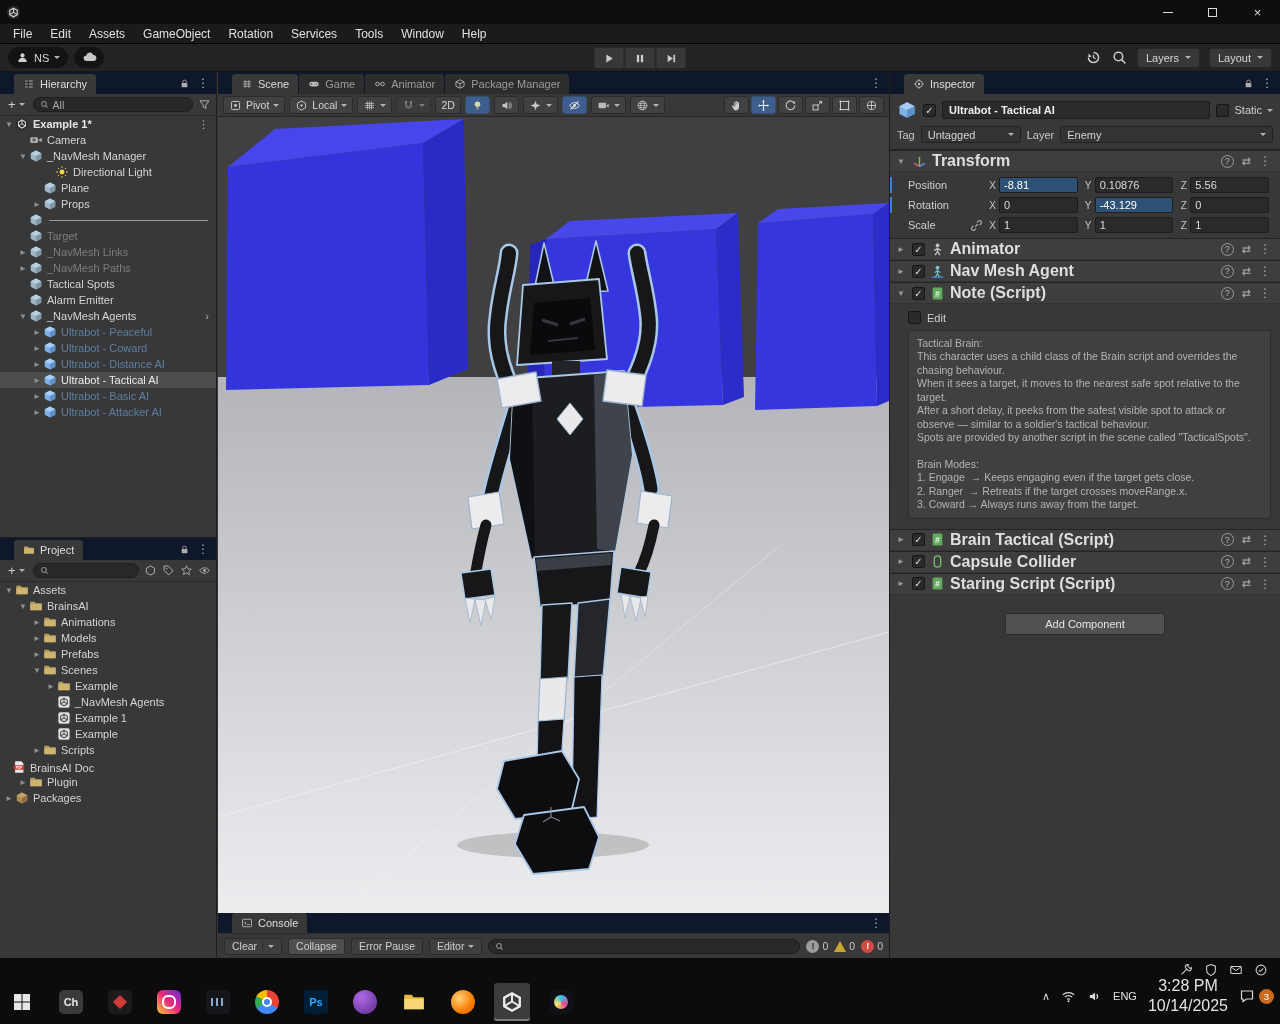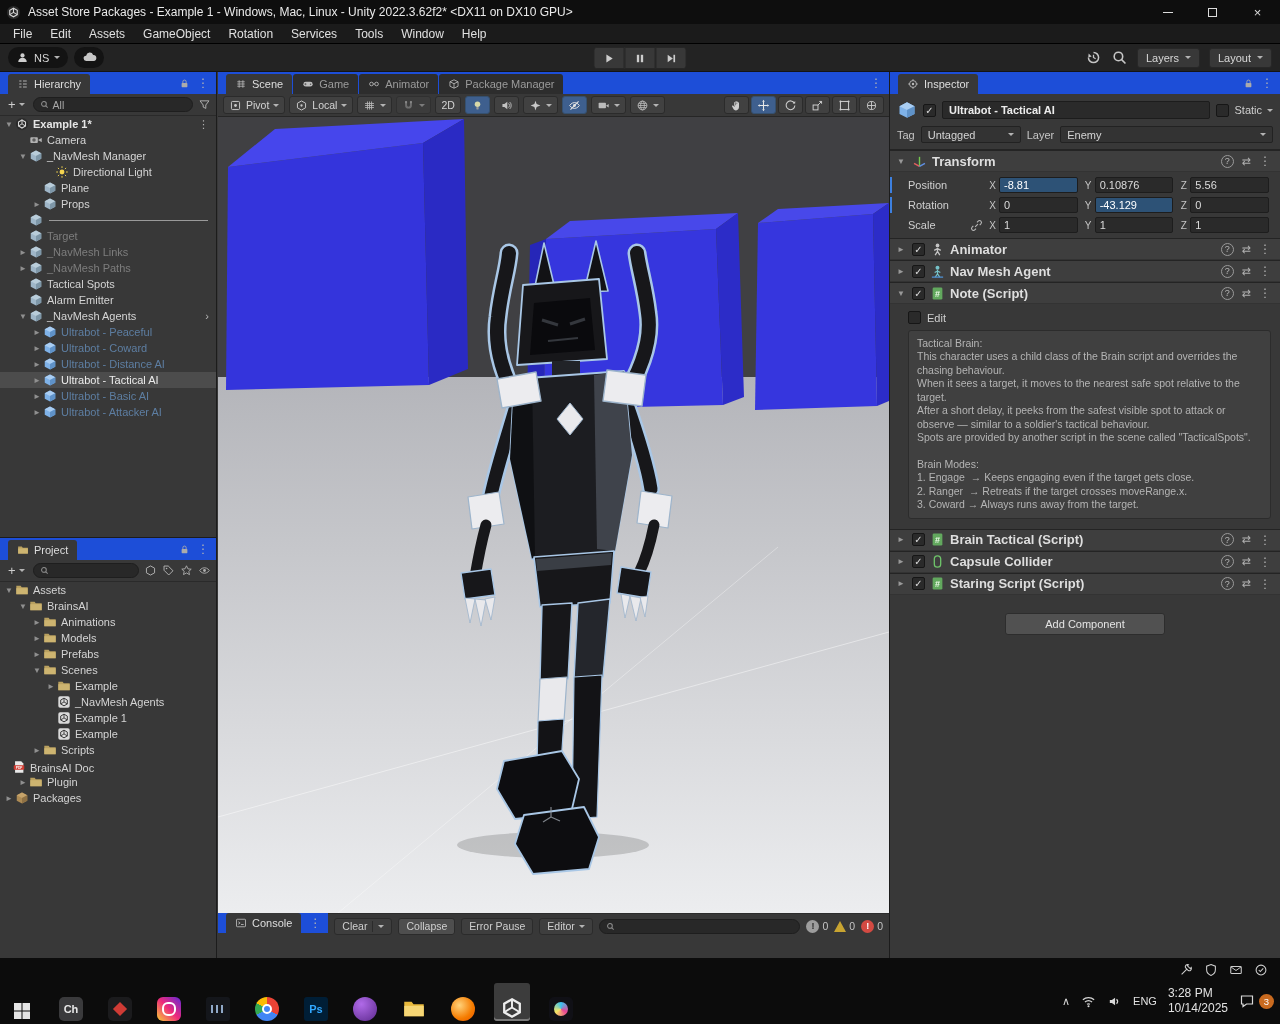--- a/index.html
+++ b/index.html
@@ -38,21 +38,21 @@
 .caret{width:0;height:0;border-left:4px solid transparent;border-right:4px solid transparent;border-top:4px solid #b4b4b4;display:inline-block}
 .caret.sm{border-left-width:3px;border-right-width:3px;border-top-width:3px}
 
 
 .workspace{position:absolute;top:72px;left:0;width:1280px;height:886px;background:#383838}
 .leftcol{position:absolute;left:0;top:0;width:217px;height:100%;border-right:1px solid #1c1c1c;background:#383838}
 .centercol{position:absolute;left:218px;top:0;width:671px;height:100%}
 .inspector{position:absolute;left:889px;top:0;right:0;height:100%;border-left:1px solid #1c1c1c;background:#383838}
 
 
-.tabbar{height:22px;background:#1d4ed8;display:flex;align-items:flex-end;padding-left:8px}
+.tabbar{height:22px;background:#0f172a;display:flex;align-items:flex-end;padding-left:14px}
 .tabs{display:flex;align-items:flex-end;height:100%}
 .tab{height:20px;display:flex;align-items:center;gap:5px;padding:0 9px;background:#383838;border-radius:3px 3px 0 0;font-size:11px;color:#dedede;margin-right:1px;white-space:nowrap}
 .tab.inactive{background:#2d2d2d;color:#9b9b9b}
 .tabicon{width:12px;height:12px;flex:none}
 .tabbar-right{margin-left:auto;display:flex;align-items:center;gap:7px;padding:0 7px;height:100%;color:#a8a8a8}
 .kebab{color:#b4b4b4;font-size:12px;line-height:1}
 .lockic{width:11px;height:11px}
 
 
 .ptoolbar{height:22px;background:#383838;display:flex;align-items:center;padding:0 5px;gap:5px;border-bottom:1px solid #2a2a2a}
@@ -91,21 +91,21 @@
 .sbtn.dim{opacity:.55}
 .sbtn.on{background:#3e5f8e;border-color:#35506f}
 .tools{margin-left:auto;display:flex;gap:2px}
 .toolbtn{width:25px;height:18px;background:#414141;border:1px solid #2b2b2b;border-radius:3px;display:flex;align-items:center;justify-content:center}
 .toolbtn span{width:13px;height:13px}
 .toolbtn.active{background:#3e5f8e;border-color:#35506f}
 .viewport{height:796px;position:relative;overflow:hidden;background:#404043}
 .vpsvg{display:block;width:671px;height:796px}
 
 
-.console{height:45px;display:flex;flex-direction:row}
+.console{height:45px;display:flex;flex-direction:column}
 .con-tabbar{height:20px}
 .con-toolbar{height:25px;background:#383838;border-top:1px solid #2c2c2c;display:flex;align-items:center;gap:6px;padding:0 6px}
 .cbtn{height:17px;display:flex;align-items:center;gap:4px;padding:0 7px;background:#3e3e3e;border:1px solid #2b2b2b;border-radius:3px;color:#cfcfcf;font-size:10.5px}
 .cbtn.pressed{background:#4e4e4e}
 .cbtn .dv{width:1px;height:11px;background:#2b2b2b;margin:0 1px}
 .con-search{flex:1;height:15px;background:#282828;border:1px solid #1e1e1e;border-radius:8px;display:flex;align-items:center;gap:4px;padding:0 6px;min-width:0}
 .con-search .mag{width:9px;height:9px;flex:none}
 .con-search input{flex:1;min-width:0;background:transparent;border:none;color:#bdbdbd}
 .badge{display:flex;align-items:center;gap:3px;color:#c4c4c4;font-size:10.5px}
 .b-info{width:13px;height:13px;border-radius:50%;background:#9d9d9d;color:#2a2a2a;display:flex;align-items:center;justify-content:center;font-size:9px;font-weight:bold}
@@ -122,21 +122,21 @@
 .static-wrap{display:flex;align-items:center;gap:5px;color:#cfcfcf}
 .ih-row2{display:flex;align-items:center;gap:6px;margin-top:6px}
 .flabel{color:#c6c6c6}
 .ddown{height:17px;background:#333;border:1px solid #222;border-radius:2px;display:flex;align-items:center;gap:5px;padding:0 6px;color:#d4d4d4}
 .ddown .dval{flex:1;white-space:nowrap;overflow:hidden}
 .dd-tag{width:100px}
 .dd-layer{flex:1}
 .sect-header{height:22px;display:flex;align-items:center;gap:5px;padding:0 5px;background:#3e3e3e;border-top:1px solid #242424;border-bottom:1px solid #333}
 .ctw{width:12px;text-align:center;color:#999;font-size:8px;flex:none}
 .cicon{width:15px;height:15px;flex:none}
-.cname{font-weight:bold;font-size:13px;color:#dedede;white-space:nowrap}
+.cname{font-weight:bold;font-size:16px;color:#dedede;white-space:nowrap}
 .crt{margin-left:auto;display:flex;align-items:center;gap:8px;color:#b0b0b0;padding-right:4px}
 .helpc{width:13px;height:13px;border:1px solid #9a9a9a;border-radius:50%;font-size:9px;display:flex;align-items:center;justify-content:center;color:#b8b8b8}
 .preic{font-size:11px;color:#b0b0b0}
 .vrows{padding:3px 0;background:#383838}
 .vrow{height:20px;display:flex;align-items:center;padding:0 7px 0 18px;position:relative}
 .ovr{position:absolute;left:0;top:2px;bottom:2px;width:2px;background:#3d80df}
 .vlabel{width:78px;font-size:11px;color:#cfcfcf;flex:none}
 .vlabel.short{width:62px}
 .linkic{width:13px;height:13px;flex:none;margin-right:3px}
 .axis{width:13px;text-align:center;color:#c4c4c4;font-size:10px;flex:none}
@@ -144,21 +144,21 @@
 .vfield.fsel{background:#2d5276;color:#fff}
 .note-body{padding:7px 9px 10px 18px;background:#383838}
 .edit-row{display:flex;align-items:center;gap:6px;margin-bottom:6px;color:#cfcfcf}
 .note-text{background:#404040;border:1px solid #2c2c2c;border-radius:3px;padding:6px 8px;color:#b4b4b4;font-size:10.5px;line-height:1.28;white-space:pre-wrap}
 .addc-wrap{display:flex;justify-content:center;padding:18px 0}
 .addc{width:160px;height:22px;background:#515151;border:1px solid #2d2d2d;border-radius:3px;color:#e4e4e4;font-size:11px;display:flex;align-items:center;justify-content:center}
 
 
 .taskbar{position:absolute;left:0;right:0;top:958px;height:66px;background:#0c0c0c}
 .tb-apps{position:absolute;left:4px;bottom:3px;display:flex;gap:13px;align-items:center}
-.tapp{width:36px;height:38px;display:flex;align-items:flex-end;justify-content:center;border-radius:3px}
+.tapp{width:36px;height:38px;display:flex;align-items:center;justify-content:center;border-radius:3px}
 .tapp.active{background:#3c3c3c;box-shadow:inset 0 -2px 0 #7a7a7a}
 .applogo{width:24px;height:24px;display:flex;align-items:center;justify-content:center;position:relative}
 .appletter{color:#e8e8e8;font-size:11px;font-weight:bold}
 .app-start .applogo{width:20px;height:20px}
 .app-chrome-profile .applogo{background:#3a3a3c;border-radius:5px}
 .app-app-red .applogo{background:#1b1b1d;border-radius:5px}
 .app-app-red .applogo::after{content:"";position:absolute;inset:7px;background:#cf3b35;transform:rotate(45deg)}
 .app-instagram .applogo{border-radius:6px;background:linear-gradient(45deg,#f9ce34,#ee2a7b,#6228d7)}
 .app-instagram .applogo::after{content:"";position:absolute;inset:5px;border:2px solid #fff;border-radius:6px}
 .app-voicemeeter .applogo{background:#14161b;border-radius:3px}
@@ -171,39 +171,38 @@
 .app-file-explorer .applogo svg{width:24px;height:24px}
 .app-browser-orange .applogo{border-radius:50%;background:radial-gradient(circle at 35% 35%,#ffd27a,#f57c00 60%,#e65100)}
 .app-unity .applogo{width:26px;height:26px}
 .app-app-colorful .applogo{background:#101016;border-radius:5px}
 .app-app-colorful .applogo::after{content:"";position:absolute;inset:5px;border-radius:50%;background:conic-gradient(#39c1f0,#e84393,#f5e663,#39c1f0)}
 .tray-top{position:absolute;right:12px;top:5px;display:flex;gap:11px;align-items:center}
 .tray-top span{width:14px;height:14px}
 .tray-bottom{position:absolute;right:6px;bottom:8px;display:flex;gap:11px;align-items:center;color:#e2e2e2;font-size:11px}
 .chevup{font-size:11px;color:#d8d8d8}
 .trayic{width:15px;height:15px}
-.clock{text-align:left;line-height:1.25;font-size:12px}
+.clock{text-align:center;line-height:1.25;font-size:16px}
 .notif{display:flex;align-items:center;gap:4px;position:relative}
 .notif .trayic{width:16px;height:16px}
 .nbadge{min-width:15px;height:15px;border-radius:50%;background:#c96a1f;color:#fff;font-size:9.5px;display:flex;align-items:center;justify-content:center;padding:0 2px}
 </style>
 </head>
 <body>
 
 <div class="screen">
 
   <div class="titlebar">
     <span class="uicon" data-icon="unity">
         <svg viewBox="0 0 16 16">
           <circle cx="8" cy="8" r="7" fill="#2b2b2b"></circle>
           <path d="M8 3.4 12 5.7v4.6L8 12.6 4 10.3V5.7z" fill="none" stroke="#d8d8d8" stroke-width="1.2"></path>
           <path d="M8 3.4v4.4M4 10.3l4-2.5m4 2.5L8 7.8" stroke="#d8d8d8" stroke-width="1.1" fill="none"></path>
         </svg>
       </span>
-    <span class="title">Asset Store Packages - Example 1 - Windows, Mac, Linux - Unity 2022.3.62f2* &lt;DX11 on DX10 GPU&gt;</span>
     <span class="wctrls">
       <span class="wbtn">
           <span class="min-glyph"></span>
         </span>
       <span class="wbtn">
           <span class="rest-glyph"></span>
         </span>
       <span class="wbtn">×</span>
     </span>
   </div>

